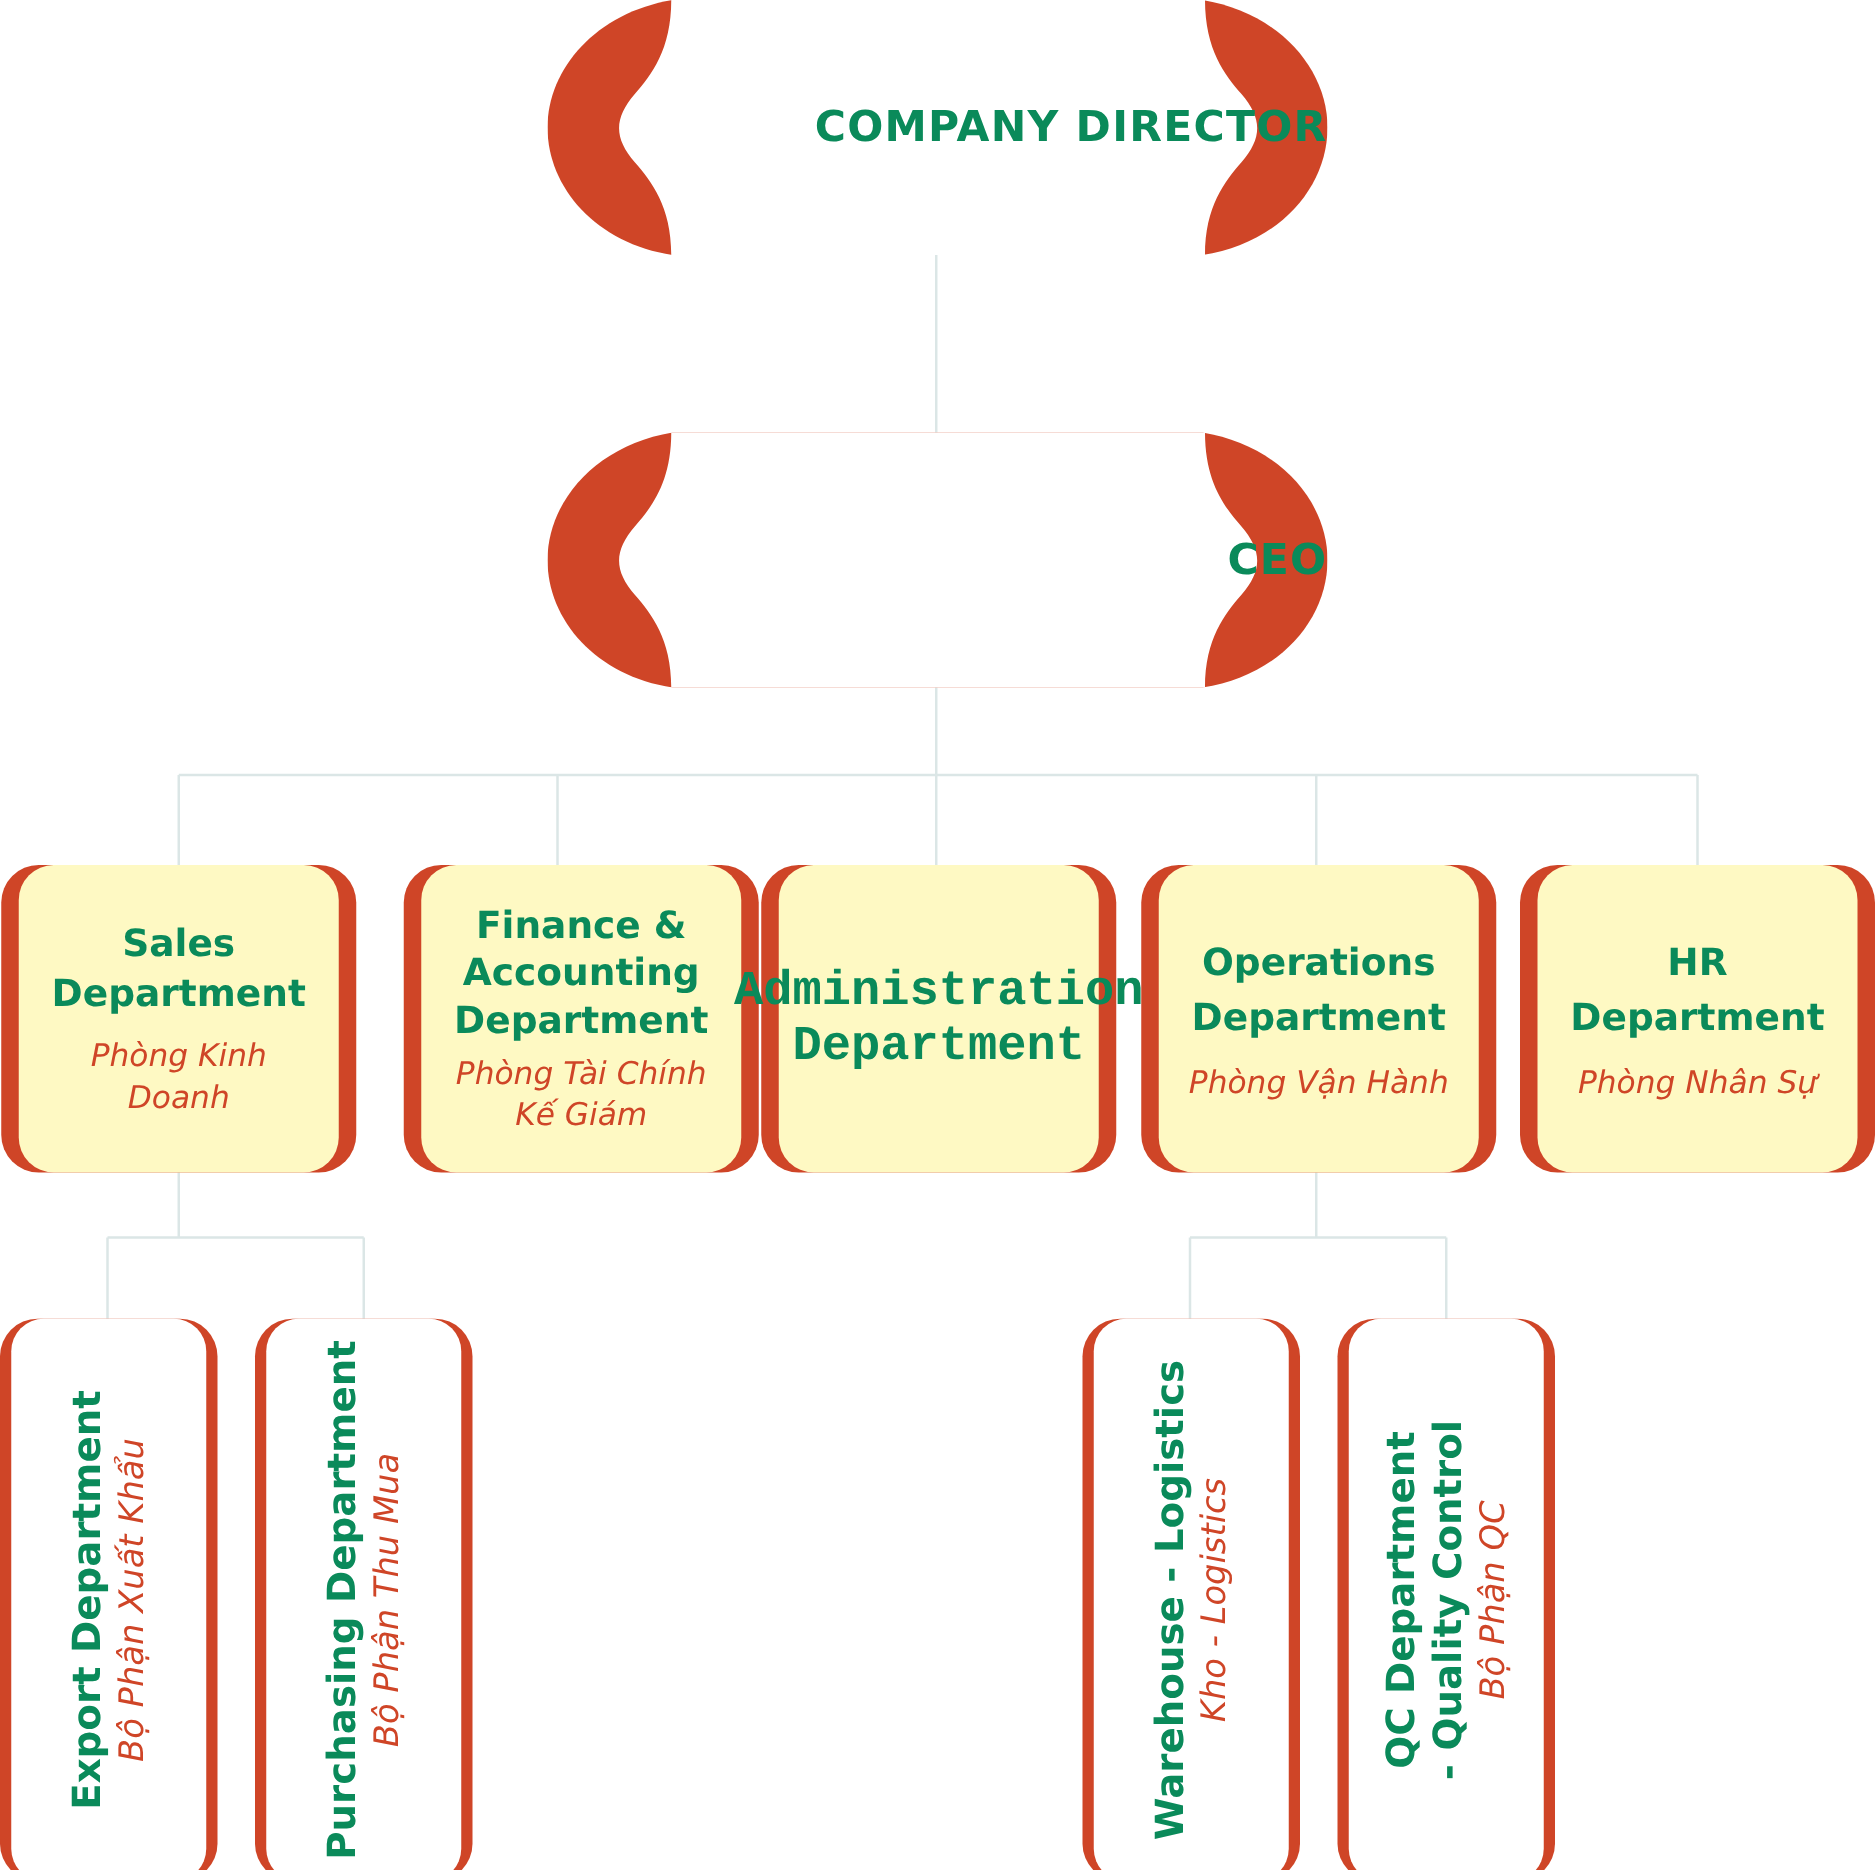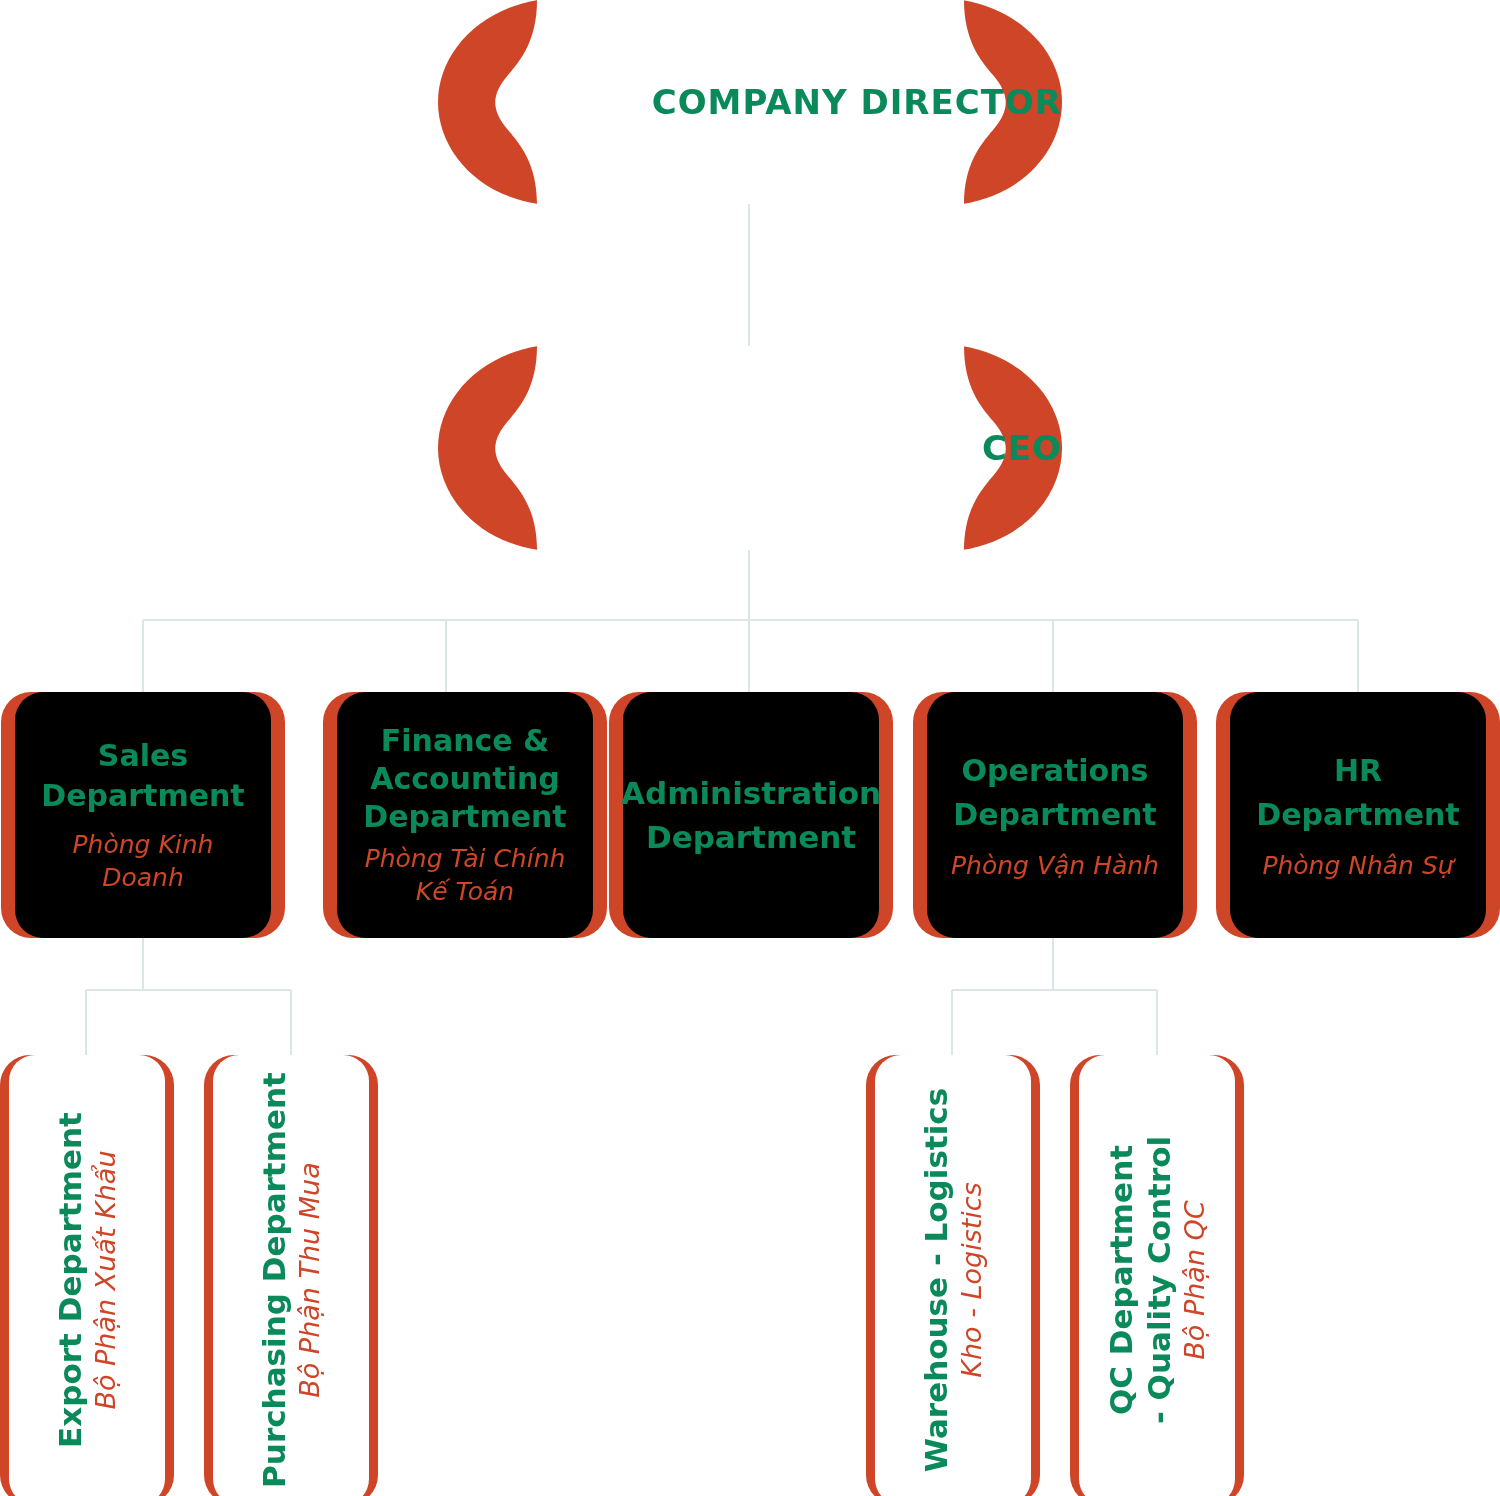--- a/index.html
+++ b/index.html
@@ -14,25 +14,25 @@
   .top-node .txt { position: absolute; left: 0; right: 0; top: 0; bottom: 0;
                    display: flex; flex-direction: column; align-items: flex-end; justify-content: center; }
   .title { color: #0a8a5a; font-weight: bold; text-align: center; }
   .sub { color: #cf4527; font-style: italic; text-align: center; }
   .top-node .title { font-size: 34px; letter-spacing: 1px; line-height: 44px; }
   .top-node .sub { font-size: 33px; line-height: 46px; }
 
   
   .card { position: absolute; width: 284px; height: 246px; background: #cf4527; border-radius: 30px; }
   .card .inner { position: absolute; left: 14px; right: 14px; top: 0; bottom: 0;
-                 background: #000000; border-radius: 28px;
+                 background: #fef9c3; border-radius: 28px;
                  display: flex; flex-direction: column; align-items: center; justify-content: center; }
   .card .title { font-size: 30px; line-height: 40px; white-space: pre-line; }
   .card .sub { font-size: 25px; line-height: 33px; margin-top: 12px; white-space: pre-line; }
-  .card.wide .title { font-size: 31px; }
+  .card.wide .title { font-size: 39px; font-family: Liberation Mono, monospace; }
 
   
   .vcard { position: absolute; width: 174px; height: 450px; background: #cf4527; border-radius: 30px; }
   .vcard .inner { position: absolute; left: 9px; right: 9px; top: 0; bottom: 0;
                   background: #ffffff; border-radius: 26px; overflow: hidden; }
   .vcard .rot { position: absolute; left: 50%; top: 50%; width: 420px;
                 transform: translate(-50%, -50%) rotate(-90deg);
                 display: flex; flex-direction: column; align-items: center; }
   .vcard .title { font-size: 31px; line-height: 38px; white-space: pre-line; }
   .vcard .sub { font-size: 27px; line-height: 34px; }
@@ -85,21 +85,21 @@
     <div class="sub">Phòng Kinh
 Doanh</div>
   </div>
 </div>
 <div class="card" style="left:323px; top:692px;">
   <div class="inner">
     <div class="title" style="line-height:38px;">Finance &amp;
 Accounting
 Department</div>
     <div class="sub" style="margin-top:6px;">Phòng Tài Chính
-Kế Toán</div>
+Kế Giám</div>
   </div>
 </div>
 <div class="card wide" style="left:609px; top:692px;">
   <div class="inner">
     <div class="title" style="line-height:44px;">Administration
 Department</div>
   </div>
 </div>
 <div class="card" style="left:913px; top:692px;">
   <div class="inner">

